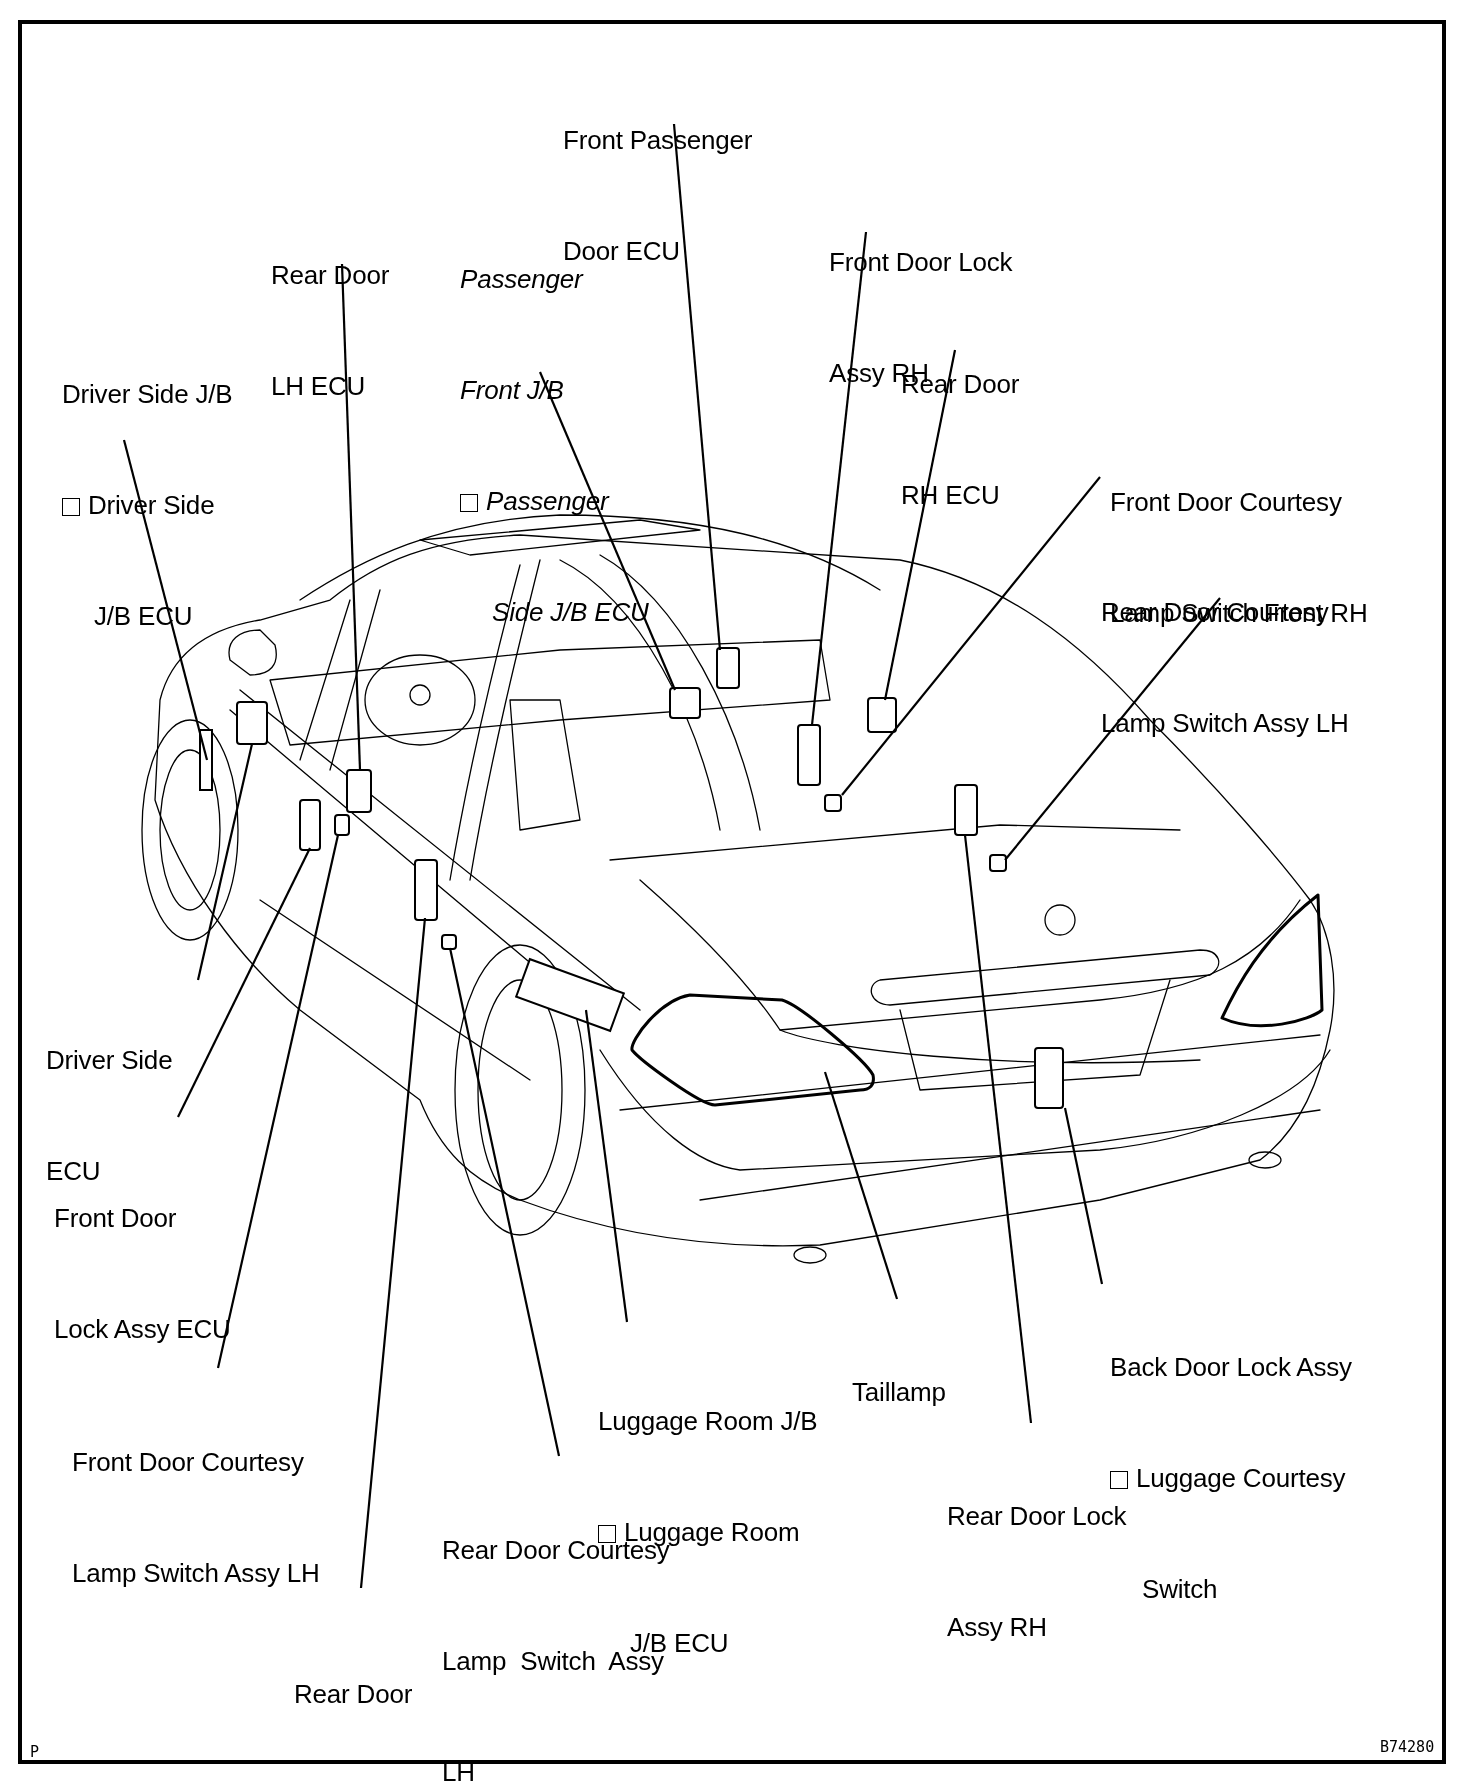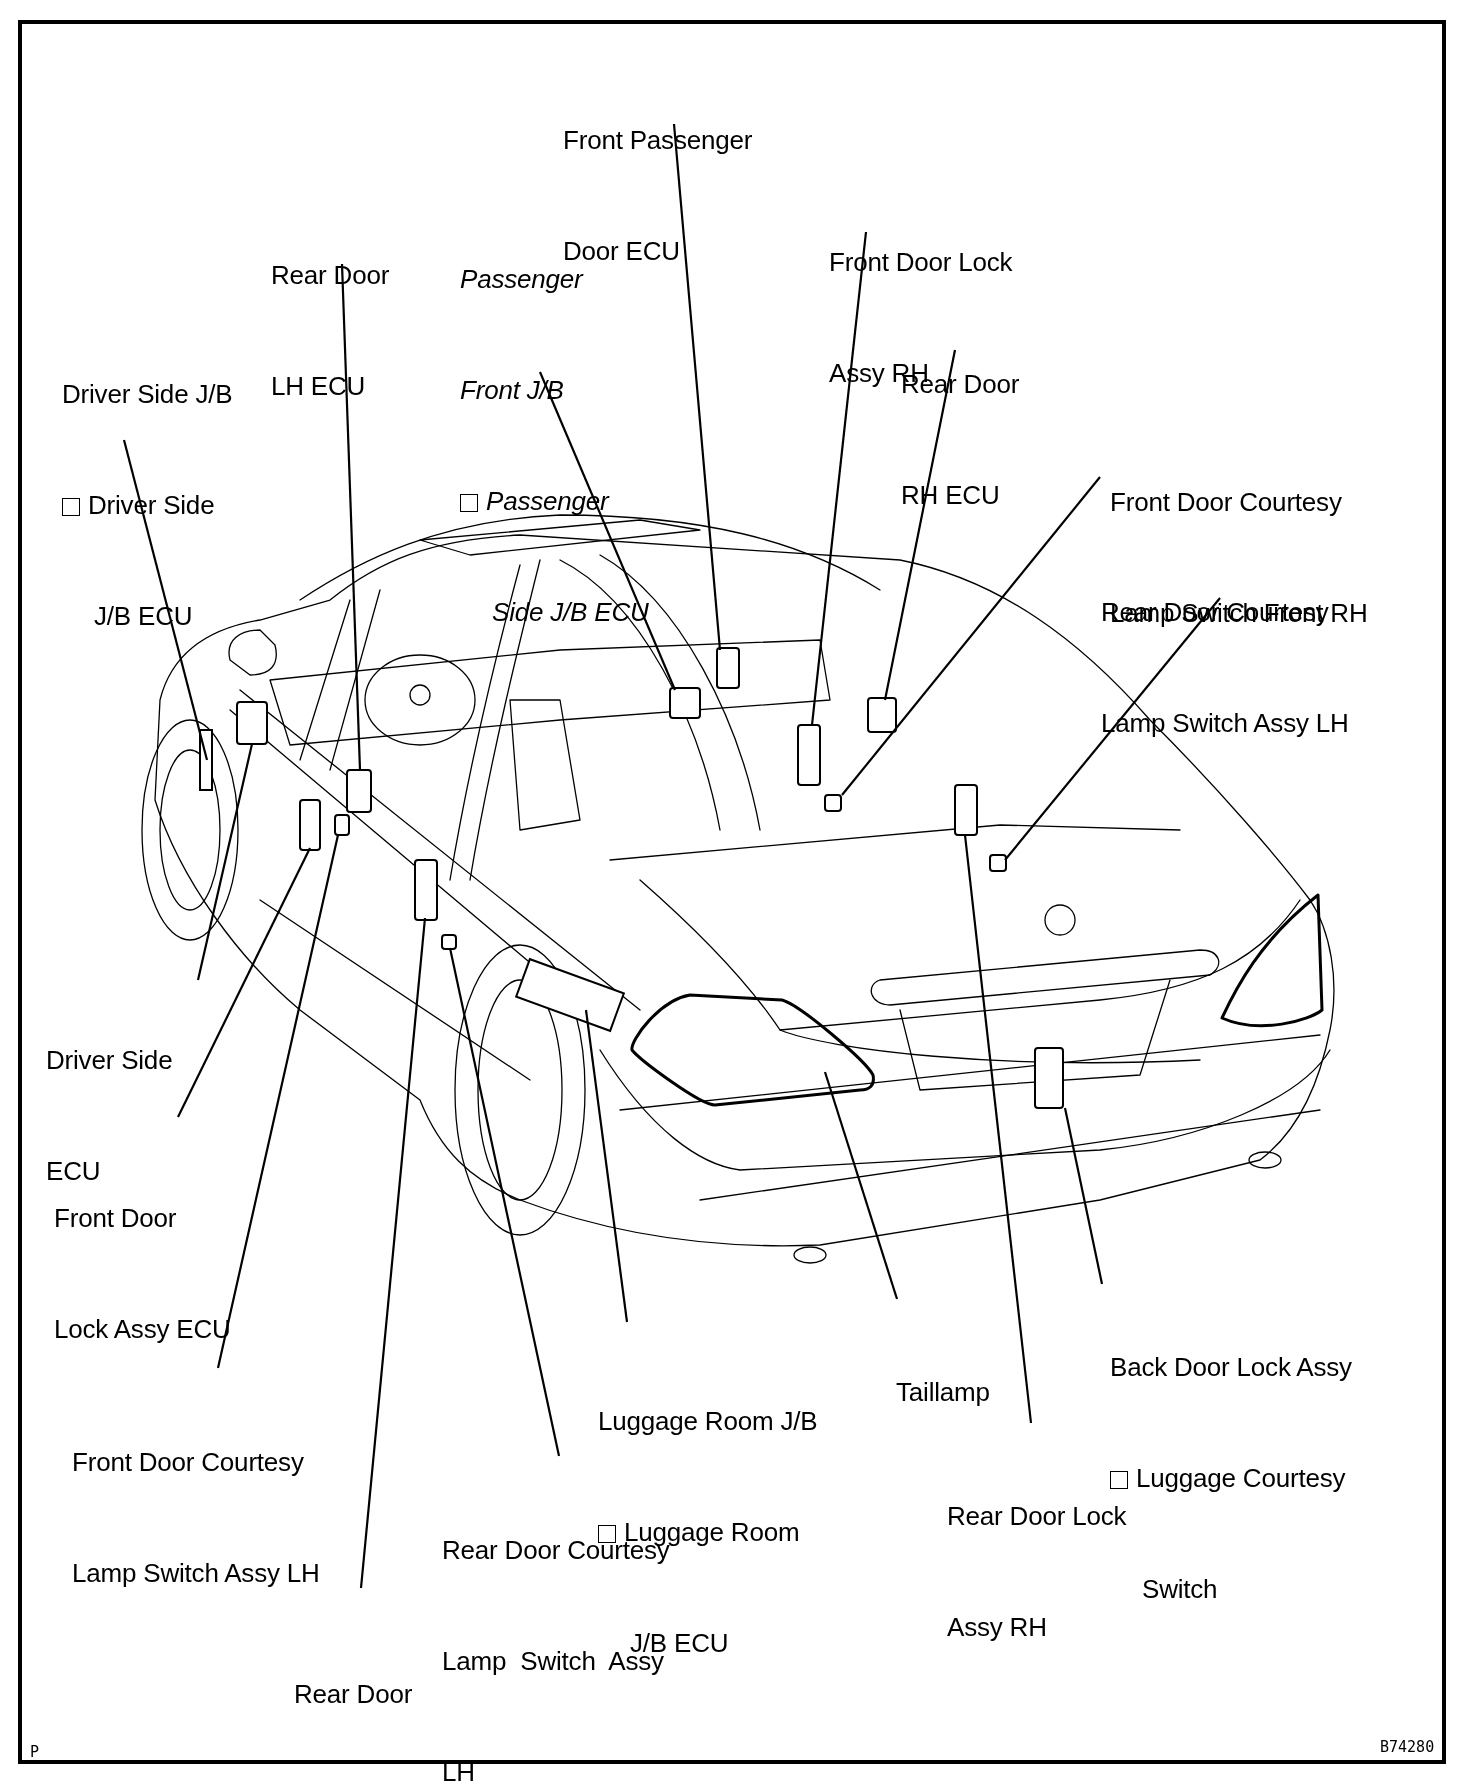--- a/index.html
+++ b/index.html
@@ -172,21 +172,21 @@
   <span class="line">Rear Door</span>
   <span class="line">Lock Assy LH</span>
 </div>
 
 <div class="label" style="left:598px; top:1329px;">
   <span class="line">Luggage Room J/B</span>
   <span class="line"><span class="box"></span><span>Luggage Room</span></span>
   <span class="line indent">J/B ECU</span>
 </div>
 
-<div class="label" style="left:852px; top:1300px;margin-left:44px;">
+<div class="label" style="left:852px; top:1300px;">
   <span class="line">Taillamp</span>
 </div>
 
 <div class="label" style="left:1110px; top:1275px;">
   <span class="line">Back Door Lock Assy</span>
   <span class="line"><span class="box"></span><span>Luggage Courtesy</span></span>
   <span class="line indent">Switch</span>
 </div>
 
 <div class="label" style="left:947px; top:1424px;">

